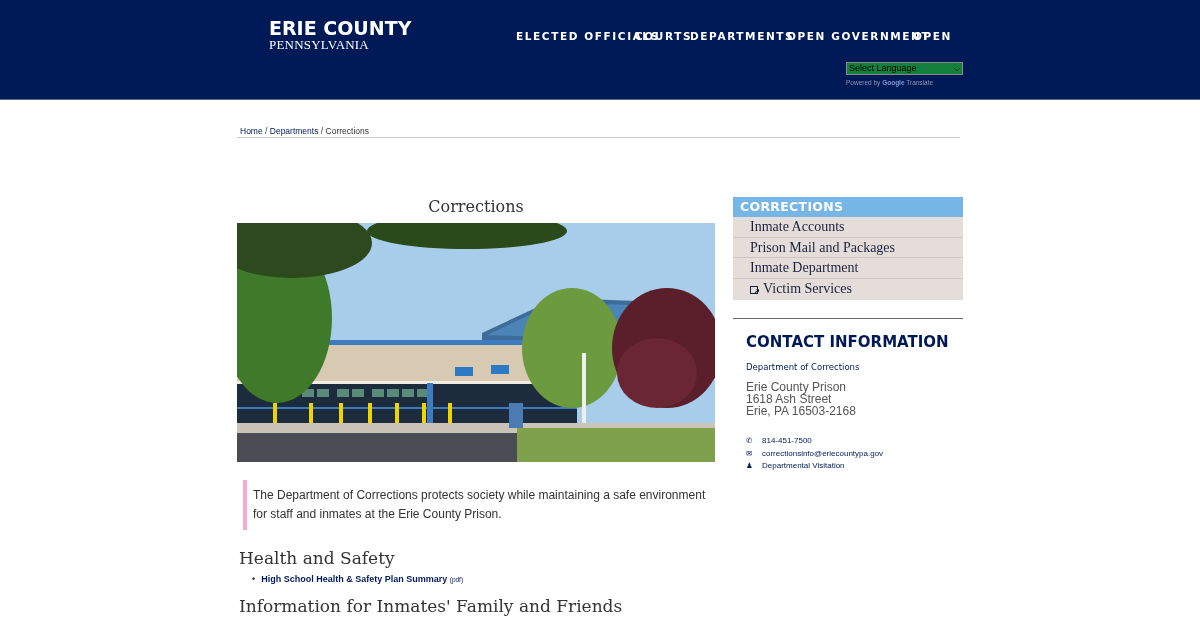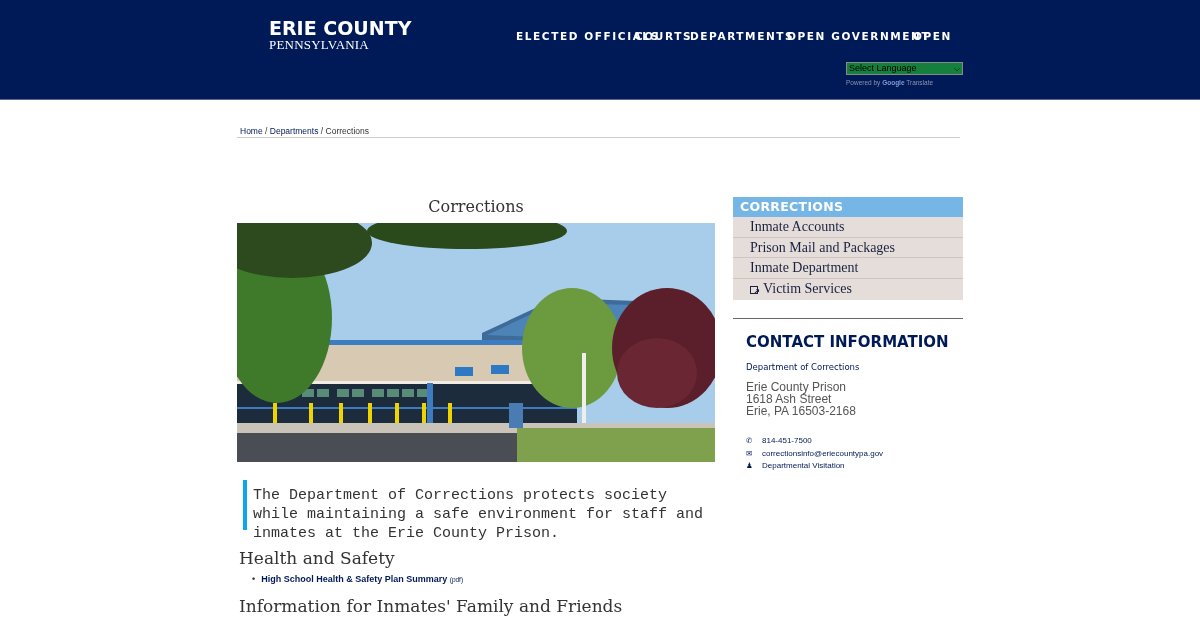--- a/index.html
+++ b/index.html
@@ -12,21 +12,21 @@
   .nav a { position: absolute; color: #fff; font-family: "DejaVu Sans", sans-serif; font-weight: bold; font-size: 10.5px; letter-spacing: 1.6px; text-decoration: none; white-space: nowrap; }
   .lang { position: absolute; left: 846px; top: 62px; width: 117px; height: 13px; background: #15803d; border: 1px solid #888; font-family: "Liberation Sans", sans-serif; font-size: 9px; line-height: 11px; padding-left: 2px; color: #000; }
   .lang .chev { position: absolute; right: 2px; top: 0; font-size: 8px; }
   .powered { position: absolute; left: 846px; top: 79px; font-family: "Liberation Sans", sans-serif; font-size: 6.5px; color: #8c93b0; }
   .powered .g { color: #7d9ad6; font-weight: bold; }
   .crumb { position: absolute; left: 240px; top: 126px; font-family: "Liberation Sans", sans-serif; font-size: 8.5px; color: #333; }
   .crumb a { color: #001a57; font-weight: normal; text-decoration: none; }
   .crumb-line { position: absolute; left: 237px; top: 137px; width: 723px; height: 1px; background: #ccc; }
   .page-title { position: absolute; left: 237px; top: 197px; width: 478px; text-align: center; font-family: "DejaVu Serif", serif; font-size: 16px; color: #333; }
   .hero { position: absolute; left: 237px; top: 223px; width: 478px; height: 239px; overflow: hidden; background: #a9cbe9; }
-  .quote { position: absolute; left: 243px; top: 480px; width: 470px; height: 50px; border-left: 4px solid #0ea5e9; padding-left: 6px; padding-top: 6px; font-family: Liberation Mono, monospace; font-size: 15px; line-height: 19px; color: #333; }
+  .quote { position: absolute; left: 243px; top: 480px; width: 470px; height: 50px; border-left: 4px solid #f9a8d4; padding-left: 6px; padding-top: 6px; font-family: Liberation Sans, sans-serif; font-size: 12px; line-height: 19px; color: #333; }
   .h2 { position: absolute; left: 239px; font-family: "DejaVu Serif", serif; font-size: 17px; color: #333; }
   .bullet { position: absolute; left: 252px; top: 574px; font-family: "Liberation Sans", sans-serif; font-size: 9px; color: #001a57; font-weight: bold; }
   .bullet .dot { color: #333; margin-right: 6px; }
   .bullet .pdf { font-size: 6.5px; font-weight: normal; }
   .side-nav { position: absolute; left: 733px; top: 197px; width: 230px; background: #e5ddd9; }
   .side-nav .hd { background: #75b6e6; color: #fff; font-family: "DejaVu Sans", sans-serif; font-weight: bold; font-size: 12.5px; height: 20px; line-height: 20px; padding-left: 7px; letter-spacing: 0.3px; }
   .side-nav .it { height: 20.7px; line-height: 20px; font-family: Liberation Serif, serif; font-size: 14px; color: #1a2240; padding-left: 17px; border-bottom: 1px solid #cfc6c1; }
   .side-nav .it:last-child { border-bottom: none; }
   .ext-icon { display: inline-block; width: 8px; height: 8px; border: 1.3px solid #1a2240; margin-right: 5px; vertical-align: -1px; position: relative; }
   .ext-icon::after { content: "↗"; position: absolute; right: -3px; top: -5px; font-size: 8px; color: #1a2240; font-weight: bold; }

